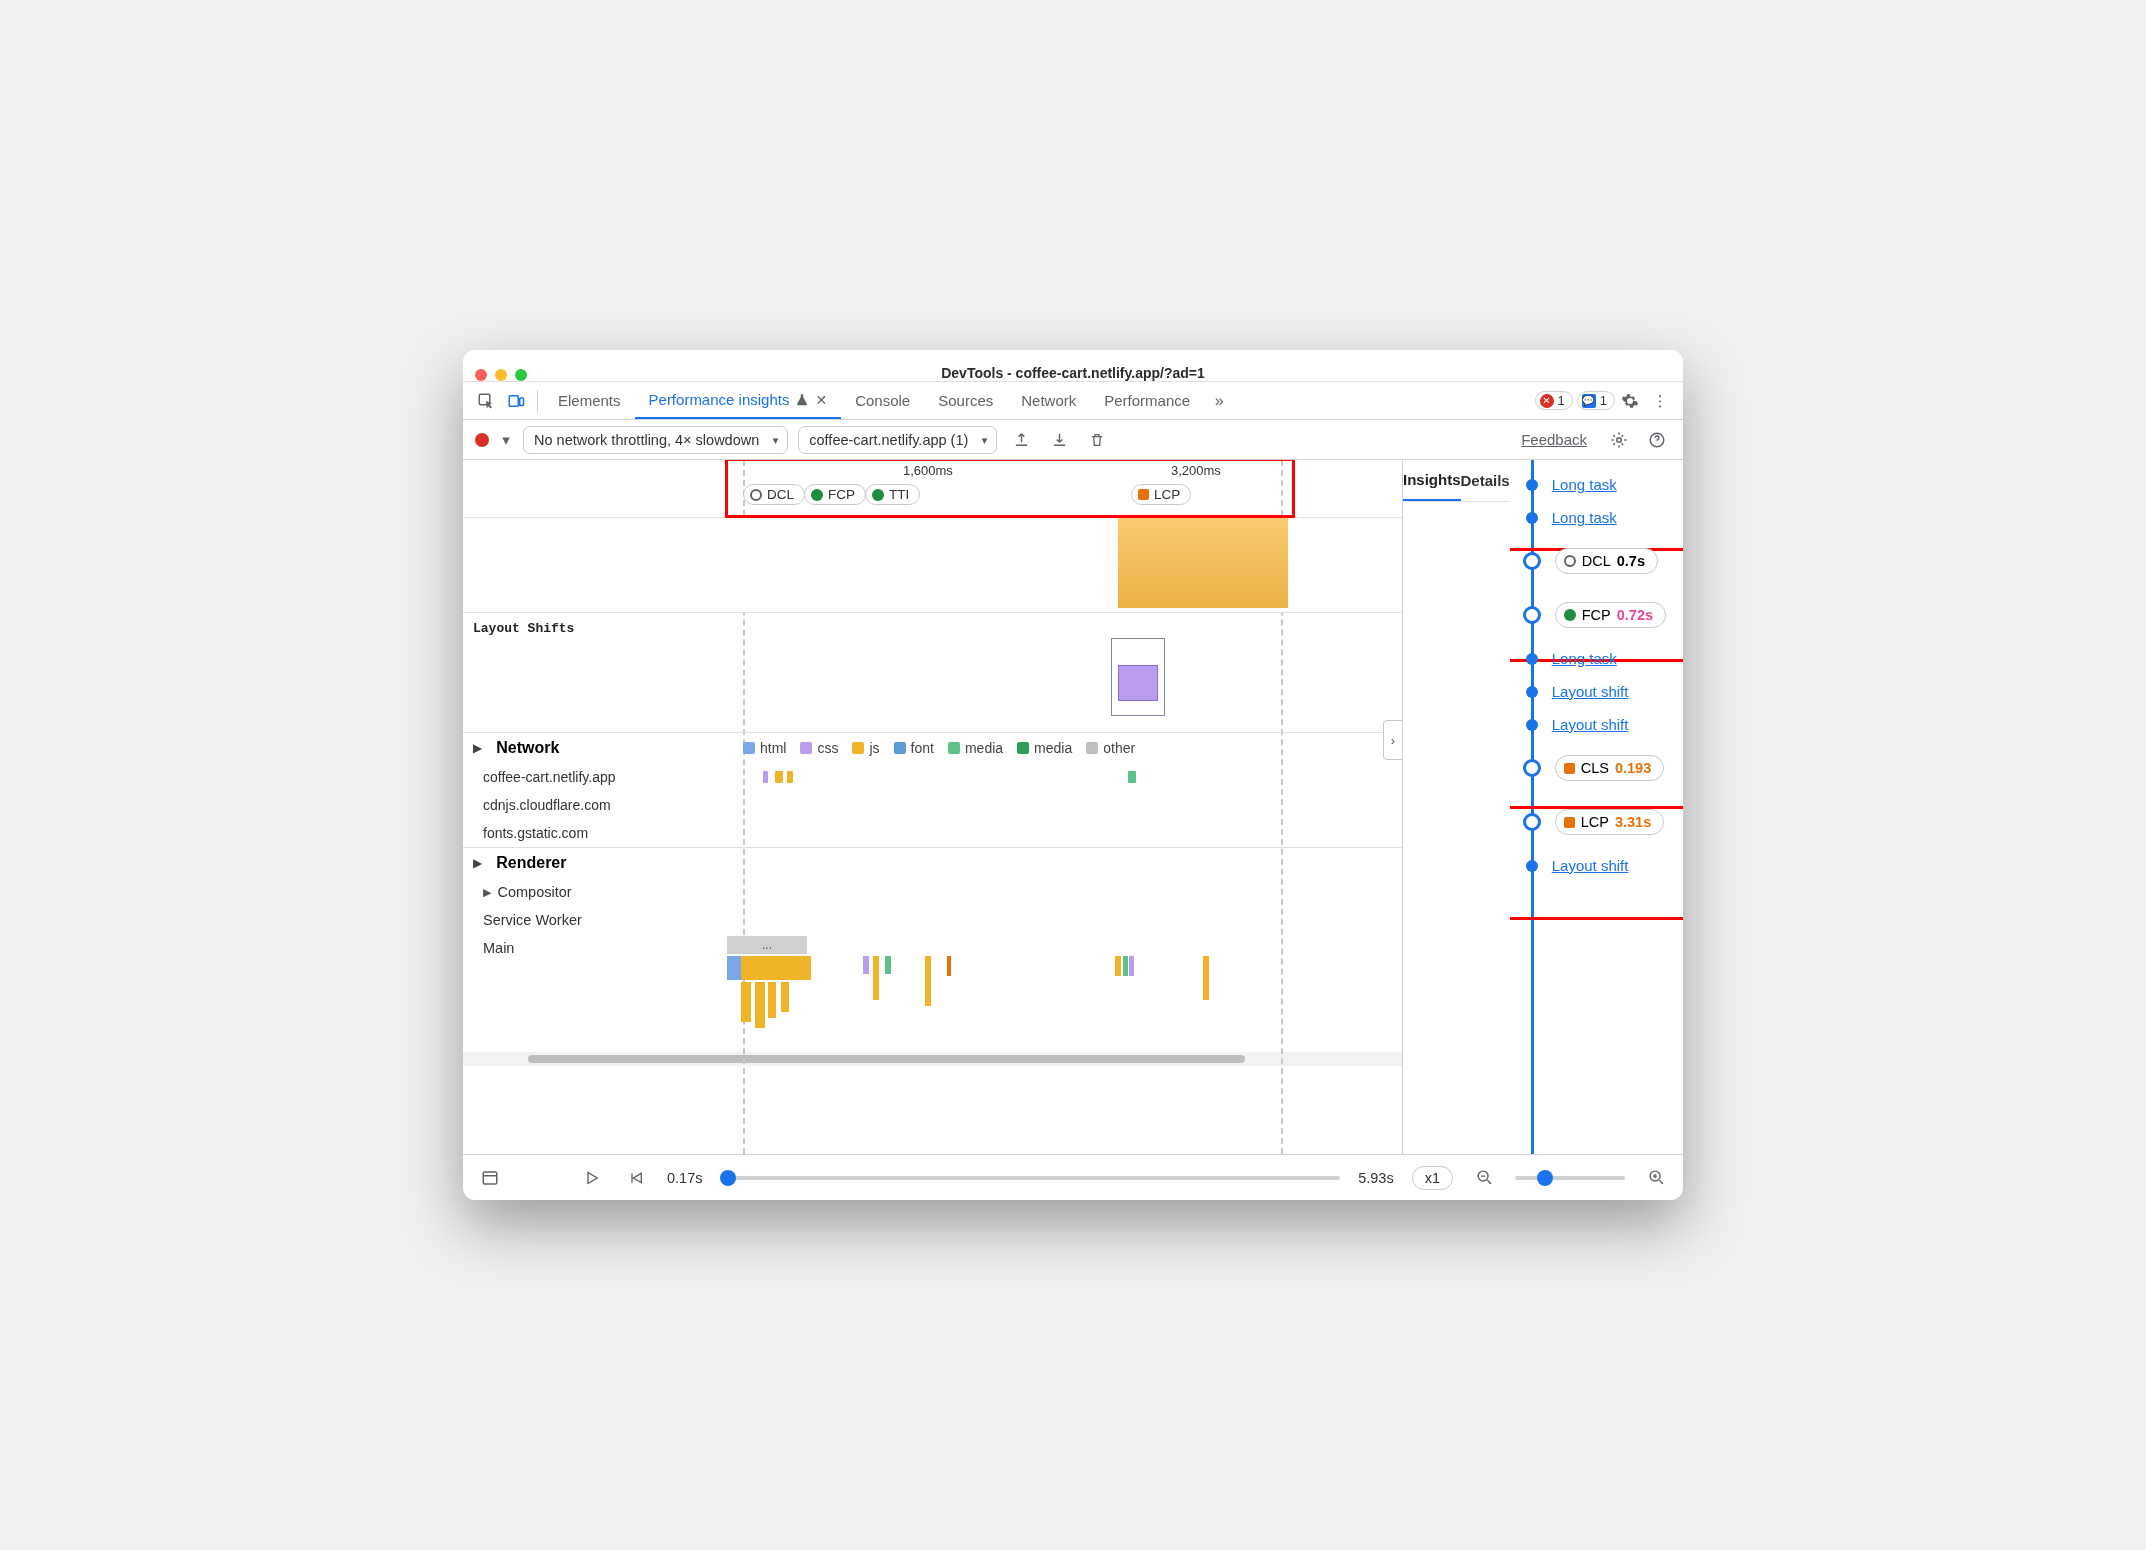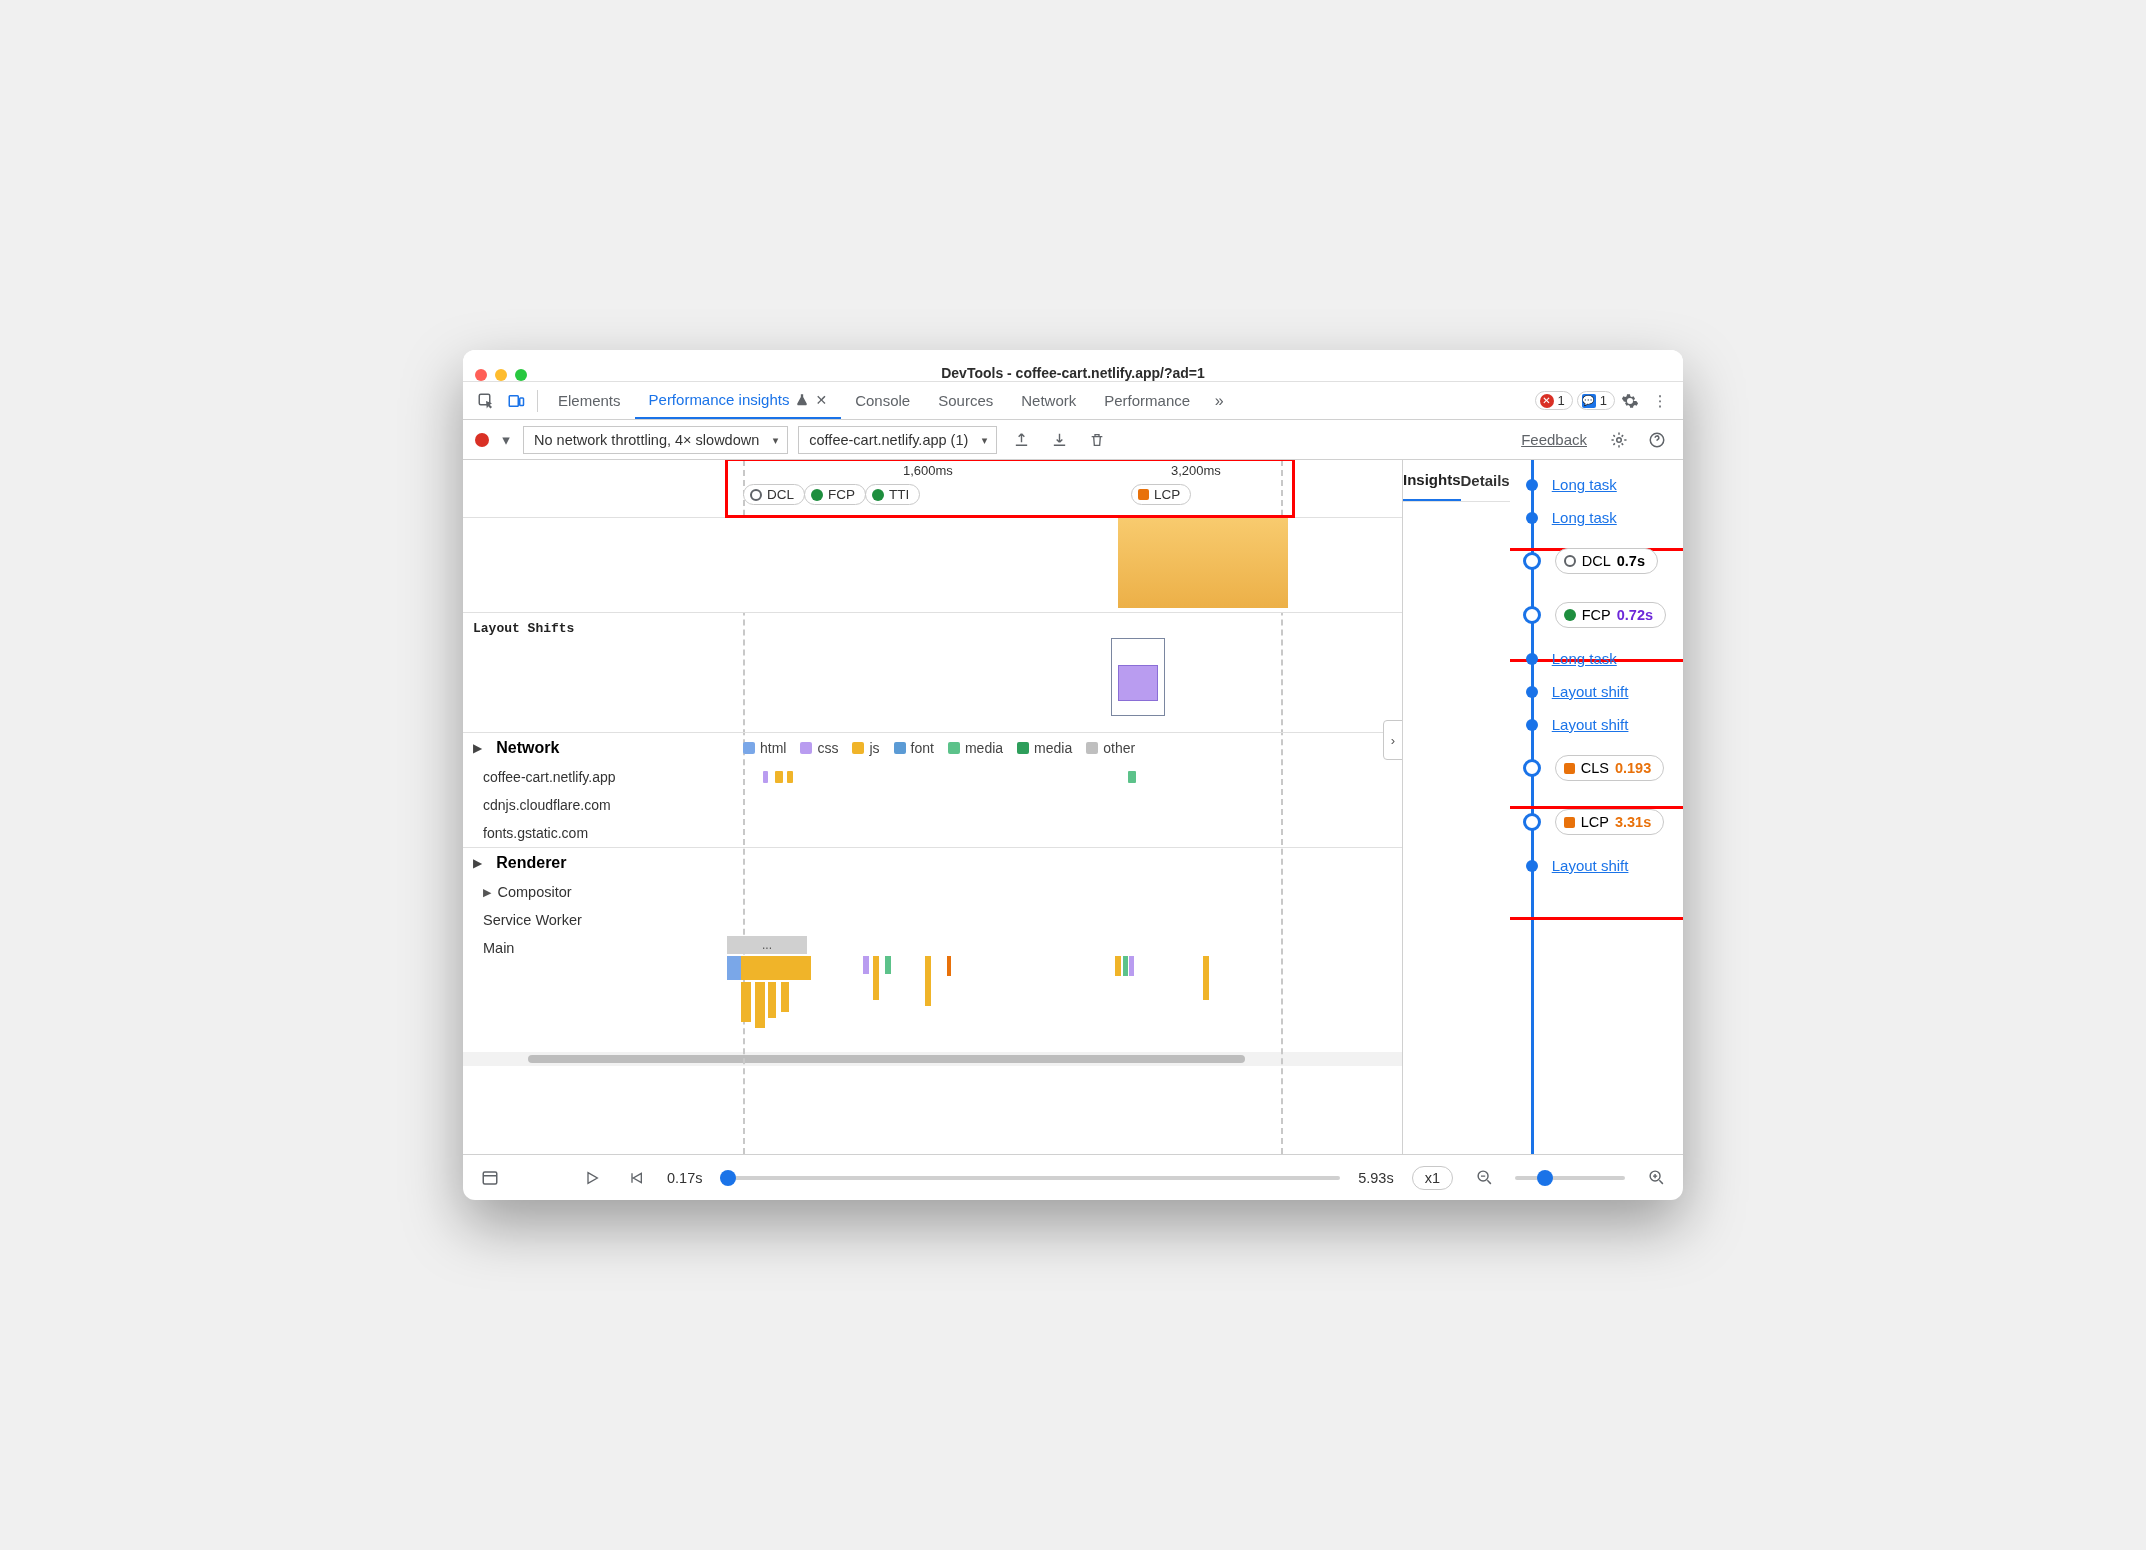--- a/index.html
+++ b/index.html
@@ -22,21 +22,21 @@
 .tabsbar .sep { width: 1px; height: 22px; background: #d0d0d0; margin: 0 6px; }
 .tabsbar .tab { padding: 0 14px; height: 100%; display: flex; align-items: center; cursor: pointer; gap: 6px; }
 .tabsbar .tab.active { color: #1a73e8; border-bottom: 2.5px solid #1a73e8; }
 .tabsbar .spacer { flex: 1; }
 .tabsbar .badge { display: inline-flex; align-items: center; gap: 4px; font-size: 13px; padding: 1px 7px 1px 4px; border-radius: 10px; border: 1px solid #d0d0d0; margin-left: 4px; color: #333; }
 .tabsbar .badge .bicon { width: 14px; height: 14px; border-radius: 50%; display: inline-flex; align-items: center; justify-content: center; font-size: 10px; color: #fff; }
 
 
 .toolbar { height: 40px; display: flex; align-items: center; padding: 0 12px; gap: 10px; border-bottom: 1px solid #d0d0d0; font-size: 15px; color: #333; }
 .toolbar .record { width: 14px; height: 14px; border-radius: 50%; background: #d93025; }
-.toolbar select, .toolbar .dropdown { border: 1px solid #c8c8c8; border-radius: 0; padding: 5px 28px 5px 10px; font-size: 14.5px; background: #fff; position: relative; cursor: pointer; }
+.toolbar select, .toolbar .dropdown { border: 1px solid #c8c8c8; border-radius: 7px; padding: 5px 28px 5px 10px; font-size: 14.5px; background: #fff; position: relative; cursor: pointer; }
 .toolbar .dropdown::after { content: "▾"; position: absolute; right: 9px; top: 50%; transform: translateY(-50%); color: #555; font-size: 11px; }
 .toolbar .icon-btn { width: 28px; height: 28px; display: flex; align-items: center; justify-content: center; color: #5f6368; cursor: pointer; }
 .toolbar .spacer { flex: 1; }
 .toolbar .feedback { text-decoration: underline; color: #5f6368; cursor: pointer; margin-right: 8px; }
 
 
 .main { flex: 1; display: flex; overflow: hidden; position: relative; }
 .timeline { flex: 1; display: flex; flex-direction: column; overflow: hidden; position: relative; border-right: 1px solid #d0d0d0; }
 .insights { width: 280px; display: flex; background: #fff; }
 
@@ -83,21 +83,21 @@
 .insights-tabs .itab { flex: 1; display: flex; align-items: center; justify-content: center; font-size: 15px; color: #333; cursor: pointer; font-weight: 600; }
 .insights-tabs .itab.active { border-bottom: 2.5px solid #1a73e8; color: #222; }
 .insights-body { flex: 1; overflow: auto; padding: 8px 4px; position: relative; }
 .tline { position: absolute; left: 21px; top: 0; bottom: 0; width: 3px; background: #1a73e8; }
 .irow { display: flex; align-items: center; gap: 14px; padding: 8px 8px 8px 12px; position: relative; }
 .irow .node { width: 12px; height: 12px; border-radius: 50%; background: #1a73e8; z-index: 1; }
 .irow .node.ring { width: 18px; height: 18px; border: 3px solid #1a73e8; background: #fff; margin-left: -3px; }
 .irow a { color: #1a73e8; text-decoration: underline; font-size: 15px; cursor: pointer; }
 .irow .mpill { display: inline-flex; align-items: center; gap: 6px; border: 1px solid #c8c8c8; border-radius: 16px; padding: 4px 12px 4px 8px; font-size: 14.5px; background: #fff; }
 .irow .mpill .val { font-weight: 600; }
-.val.g { color: #6d28d9; }
+.val.g { color: #ec4899; }
 .val.o { color: #e8710a; }
 .irow .mpill .m { width: 12px; height: 12px; border-radius: 50%; }
 .irow .mpill .m.ring { border: 2.5px solid #5f6368; background: transparent; }
 .irow .mpill .sq { width: 11px; height: 11px; border-radius: 2px; }
 
 
 .bottombar { height: 46px; border-top: 1px solid #d0d0d0; display: flex; align-items: center; padding: 0 14px; gap: 18px; font-size: 14.5px; color: #333; }
 .bottombar .icon-btn { width: 26px; height: 26px; display: flex; align-items: center; justify-content: center; color: #5f6368; cursor: pointer; }
 .slider { flex: 1; height: 4px; background: #d0d0d0; border-radius: 2px; position: relative; }
 .slider .knob { position: absolute; width: 16px; height: 16px; background: #1a73e8; border-radius: 50%; top: -6px; }

